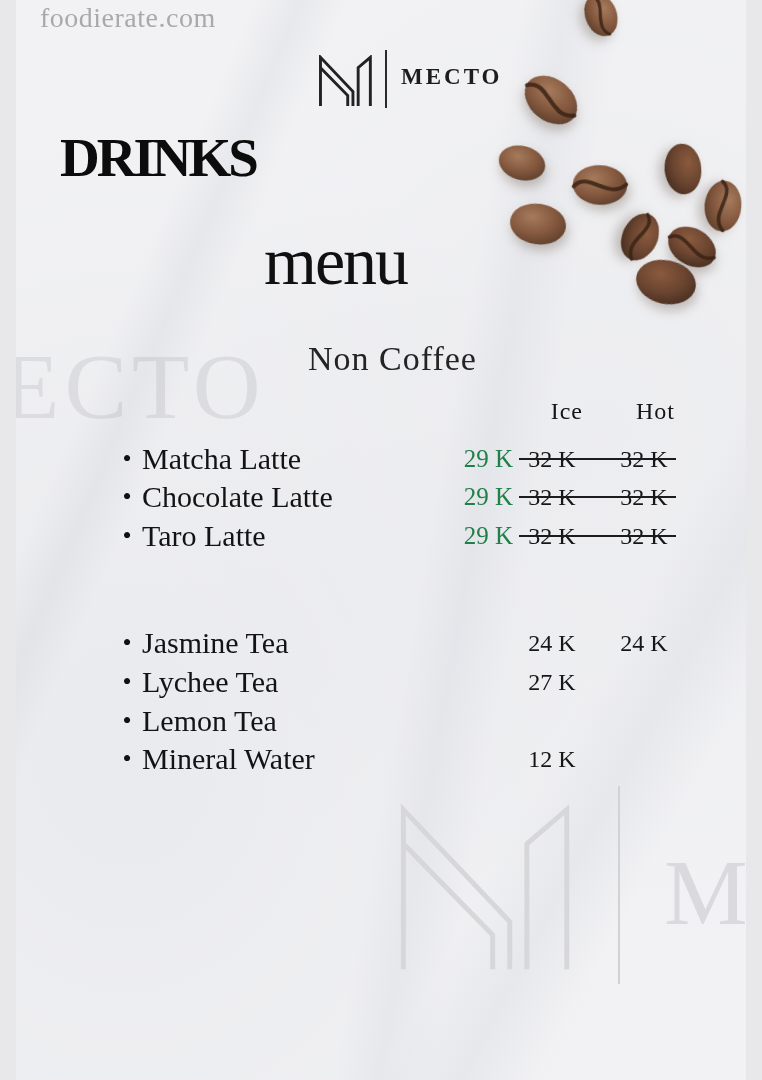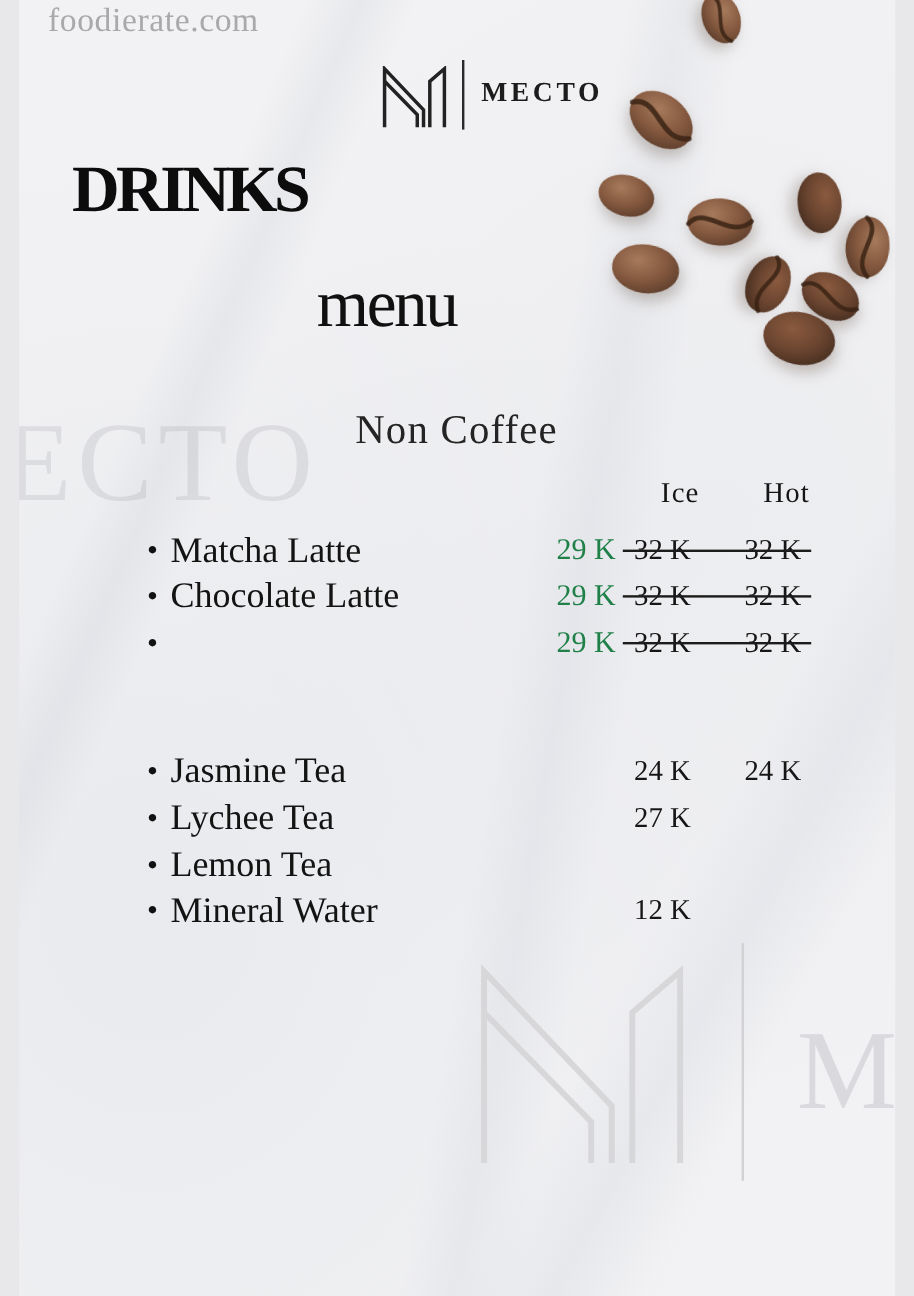--- a/index.html
+++ b/index.html
@@ -18,29 +18,29 @@
   
   .site-wm{left:24px;top:2px;font-size:28px;color:#a9a9ab;letter-spacing:.5px;}
   
   .mono{stroke:currentColor;fill:none;stroke-width:4;stroke-linejoin:miter;stroke-miterlimit:10;}
   .logo-mono{left:301px;top:55px;width:58px;height:52px;color:#222;}
   .logo-mono svg{stroke-width:5;}
   .logo-divider{left:369px;top:50px;width:2px;height:58px;background:#2a2a2a;}
   .logo-text{left:385px;top:64px;font-size:23px;font-weight:700;letter-spacing:3px;color:#1c1c1c;}
   
   .title-main{left:44px;top:126px;font-size:55px;font-weight:800;letter-spacing:-3px;color:#0c0c0c;}
-  .title-sub{left:248px;top:222px;font-size:56px;font-weight:400;letter-spacing:-2px;color:#101010;}
+  .title-sub{left:248px;top:222px;font-size:68px;font-weight:400;letter-spacing:-2px;color:#101010;}
   
   .wm-left{left:-14px;top:332px;font-size:94px;font-weight:500;letter-spacing:5px;color:rgba(40,44,58,.09);}
   .wm-bottom-mono{left:376px;top:802px;width:190px;height:166px;color:#d7d7da;}
   .wm-bottom-mono svg{stroke-width:2.6;}
   .wm-bottom-divider{left:602px;top:786px;width:2px;height:198px;background:#d2d2d5;}
   .wm-bottom-text{left:648px;top:838px;font-size:94px;font-weight:500;letter-spacing:3px;color:#dadade;}
   
-  .section-heading{left:280px;top:340px;font-size:34px;font-weight:400;letter-spacing:1px;color:#242424;}
+  .section-heading{left:292px;top:340px;font-size:34px;font-weight:400;letter-spacing:1px;color:#242424;}
   .col-head{top:396px;height:30px;line-height:30px;font-size:24px;font-weight:500;letter-spacing:1px;text-align:right;color:#151515;}
   .col-ice{left:505px;width:62px;}
   .col-hot{left:597px;width:62px;}
   
   .row{left:0;width:762px;height:38px;}
   .cell{position:absolute;top:0;height:38px;line-height:38px;font-size:24px;}
   .bullet{left:102px;width:18px;text-align:center;font-size:26px;color:#111;}
   .item-name{left:126px;width:250px;color:#131313;font-size:30px;}
   .price-promo{left:375px;width:122px;text-align:right;font-weight:500;font-size:25px;}
   .price-ice{left:475px;width:122px;text-align:center;font-weight:500;color:#161616;}
@@ -161,20 +161,21 @@
   <div class="abs row" style="top:478px;">
     <span class="cell bullet">•</span>
     <span class="cell item-name">Chocolate Latte</span>
     <span class="cell price-promo" style="color:#1f8048;">29 K</span>
     <span class="cell price-ice">32 K</span>
     <span class="cell price-hot">32 K</span>
     <div class="strike"></div>
   </div>
   <div class="abs row" style="top:517px;">
     <span class="cell bullet">•</span>
+    <span class="cell item-name">Taro Latte</span>
     <span class="cell price-promo" style="color:#1f8048;">29 K</span>
     <span class="cell price-ice">32 K</span>
     <span class="cell price-hot">32 K</span>
     <div class="strike"></div>
   </div>
 
   <div class="abs row" style="top:624px;">
     <span class="cell bullet">•</span>
     <span class="cell item-name">Jasmine Tea</span>
     <span class="cell price-ice">24 K</span>

